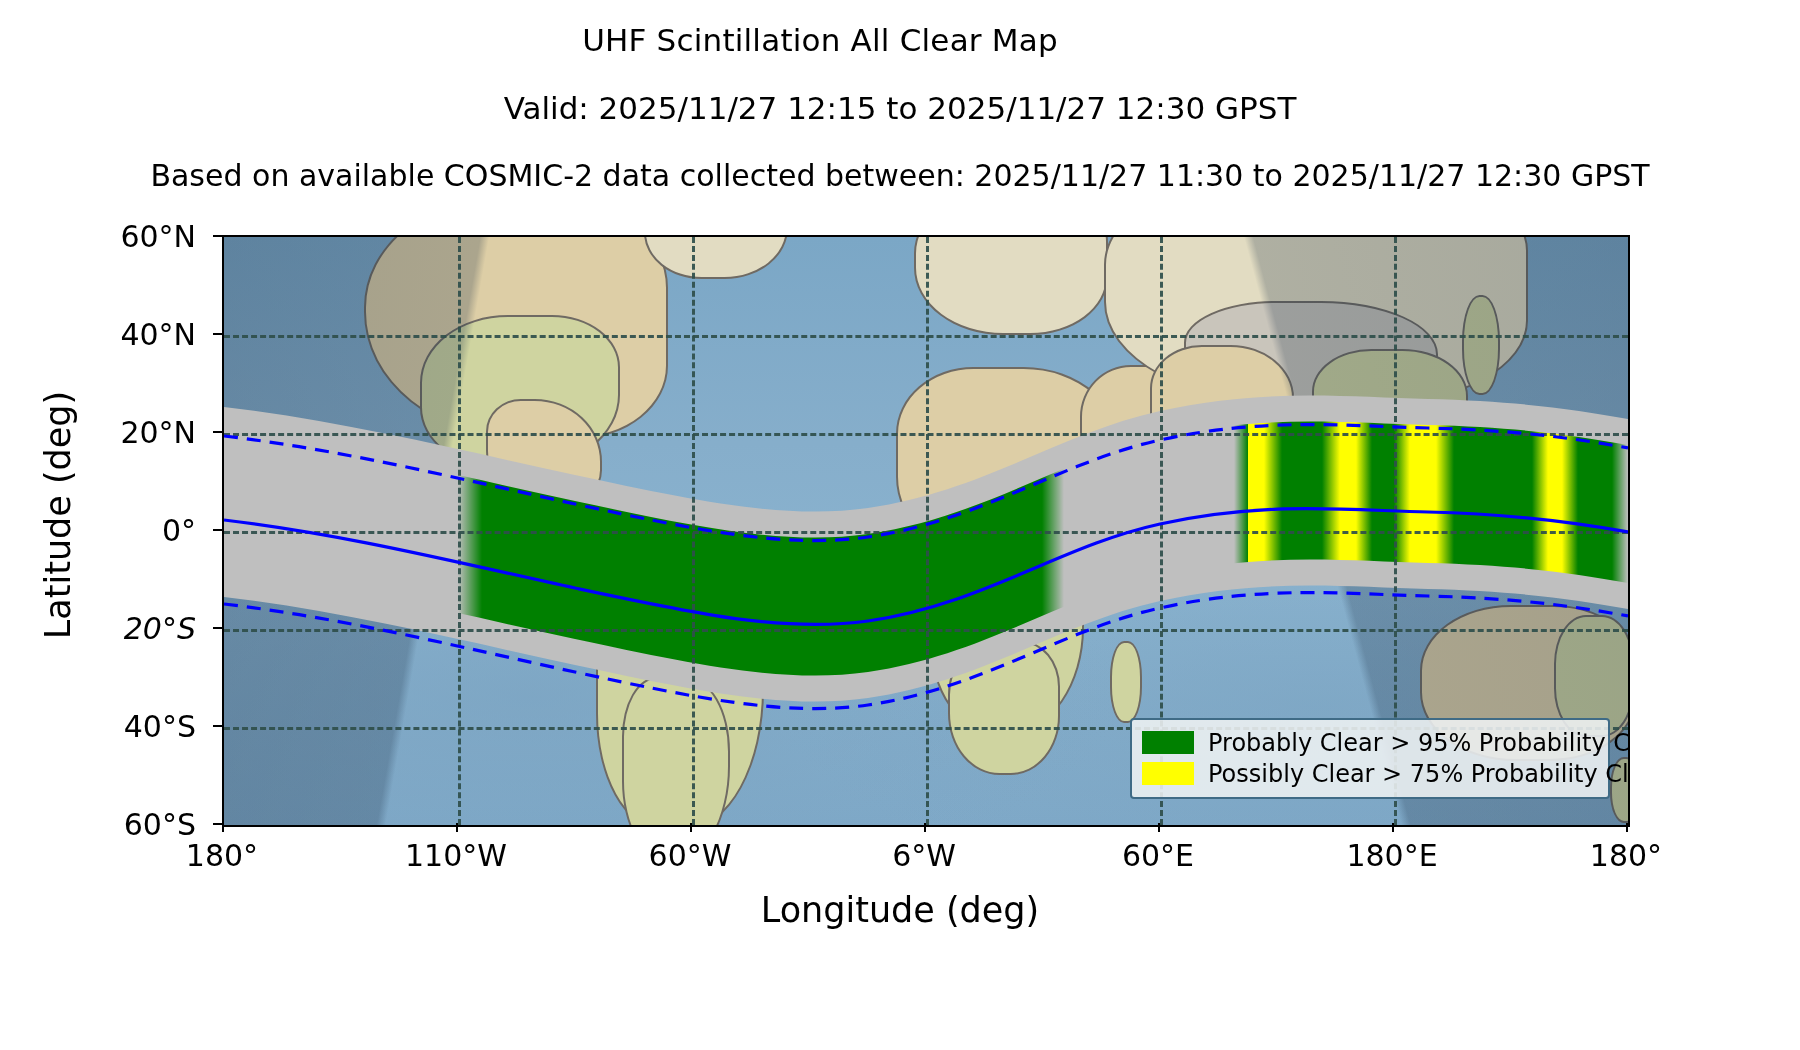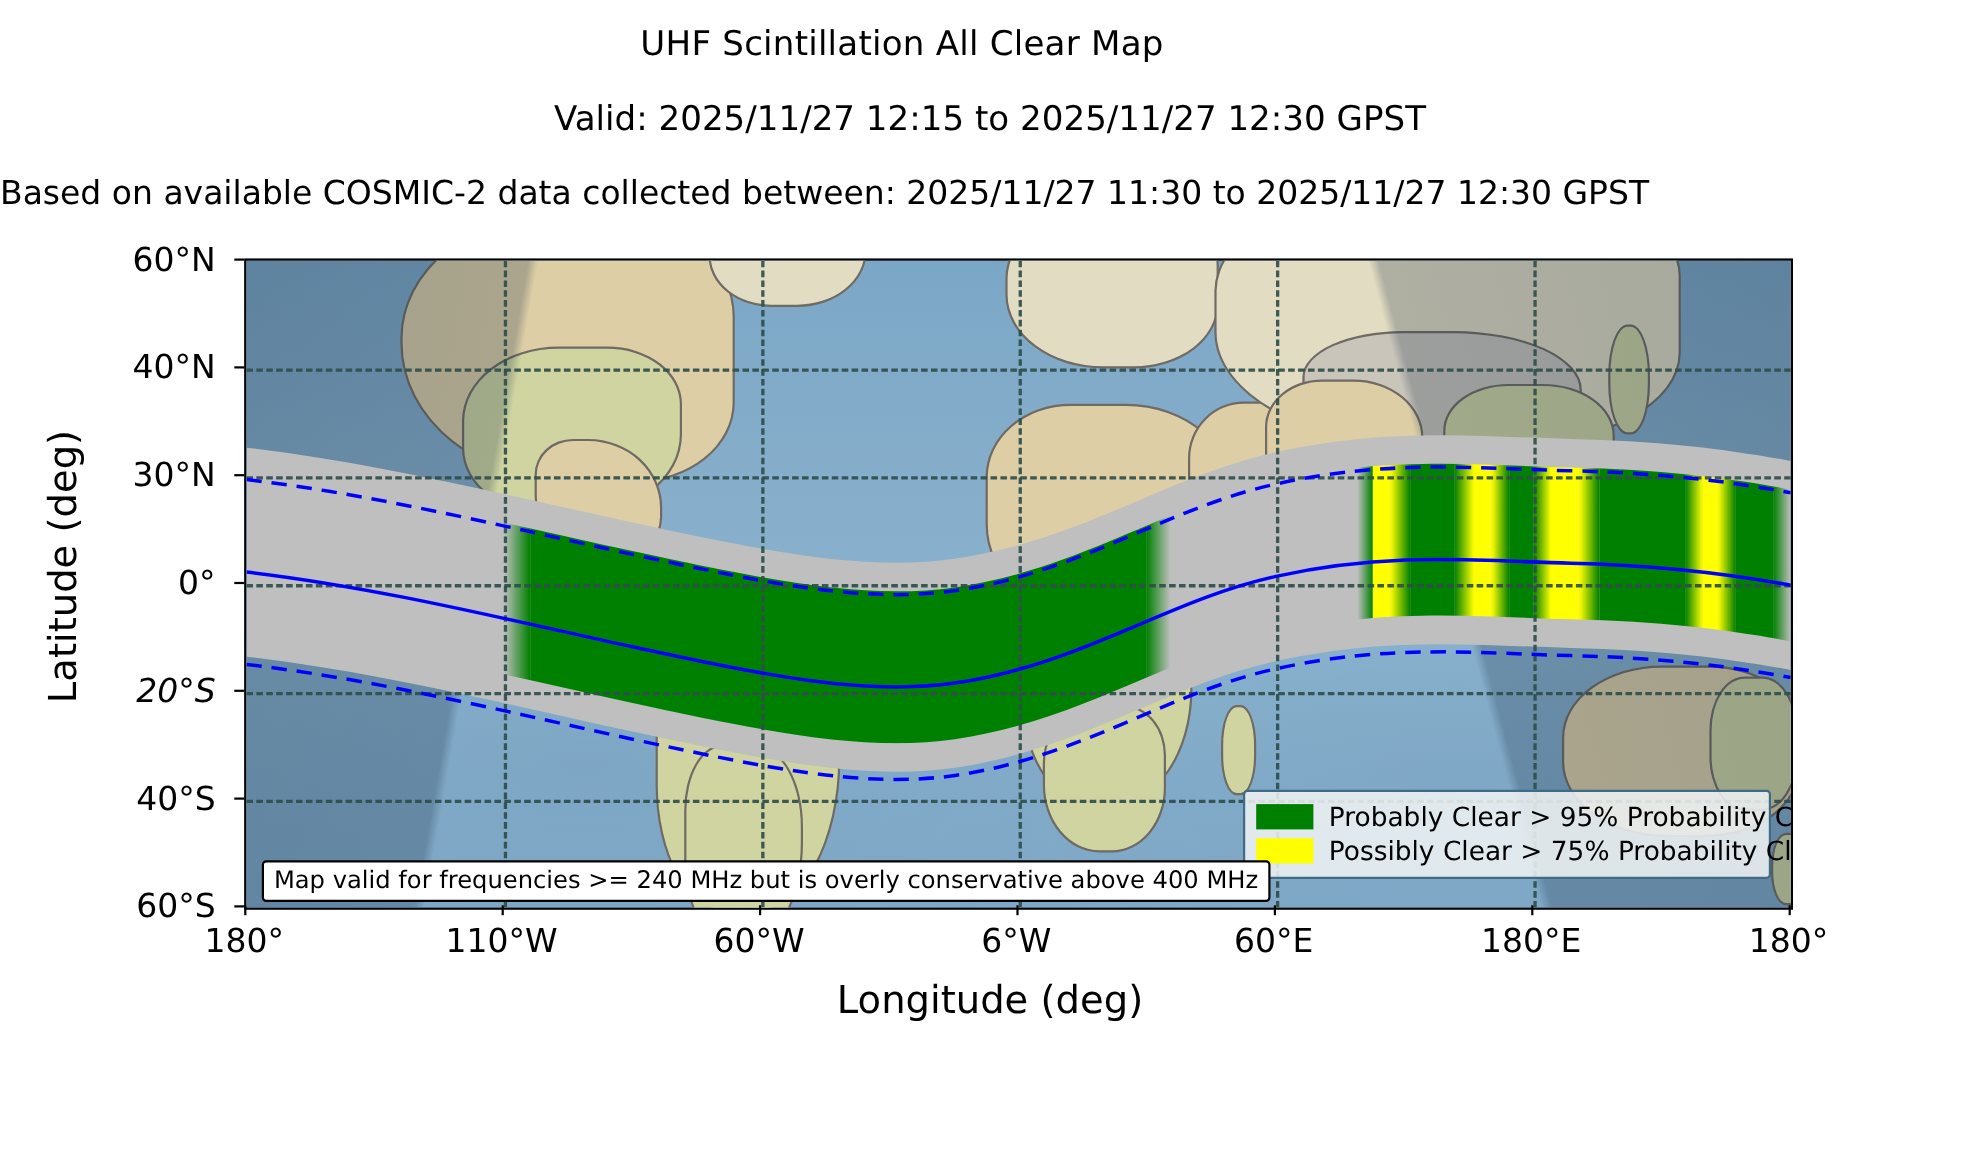--- a/index.html
+++ b/index.html
@@ -11,21 +11,21 @@
   }
   #title-main{
     position:absolute;left:0;top:22px;width:1640px;text-align:center;
     font-size:31px;letter-spacing:.2px;
   }
   #title-valid{
     position:absolute;left:0;top:90px;width:1800px;text-align:center;
     font-size:31px;
   }
   #title-basis{
-    position:absolute;left:0;top:158px;width:1800px;text-align:left;
+    position:absolute;left:0;top:158px;width:1800px;text-align:center;
     font-size:30px;
   }
 
   
   .plot-frame{
     position:absolute;left:222px;top:235px;width:1404px;height:588px;
     border:2.2px solid #000;box-sizing:content-box;overflow:hidden;
     background:#8fb4cf;
   }
   .plot-clip{position:absolute;inset:0;overflow:hidden;}
@@ -228,22 +228,20 @@
     <div class="legend-row">
       <div class="swatch" style="background:#008000;"></div>
       <div class="legend-text">Probably Clear &gt; 95% Probability Clear</div>
     </div>
     <div class="legend-row">
       <div class="swatch" style="background:#ffff00;"></div>
       <div class="legend-text">Possibly Clear &gt; 75% Probability Clear</div>
     </div>
   </div>
 
-  <div style="position:absolute;left:14px;top:545px;background:#fff;border:2.4px solid #000;
-              border-radius:4px;padding:4px 9px 5px 9px;font-size:22px;white-space:nowrap;">Map valid for frequencies &gt;= 240 MHz but is overly conservative above 400 MHz</div>
 </div>
 
 <div>
   <div class="tick-x" style="left:222px;"></div>
   <div class="tick-x" style="left:456px;"></div>
   <div class="tick-x" style="left:690px;"></div>
   <div class="tick-x" style="left:924px;"></div>
   <div class="tick-x" style="left:1158px;"></div>
   <div class="tick-x" style="left:1392px;"></div>
   <div class="tick-x" style="left:1626px;"></div>
@@ -263,21 +261,21 @@
   <div class="ticklabel-x" style="left:356px;">110°W</div>
   <div class="ticklabel-x" style="left:590px;">60°W</div>
   <div class="ticklabel-x" style="left:824px;">6°W</div>
   <div class="ticklabel-x" style="left:1058px;">60°E</div>
   <div class="ticklabel-x" style="left:1292px;">180°E</div>
   <div class="ticklabel-x" style="left:1526px;">180°</div>
 </div>
 <div>
   <div class="ticklabel-y" style="top:219px;">60°N</div>
   <div class="ticklabel-y" style="top:317px;">40°N</div>
-  <div class="ticklabel-y" style="top:415px;">30°N</div>
+  <div class="ticklabel-y" style="top:415px;">20°N</div>
   <div class="ticklabel-y" style="top:513px;">0°</div>
   <div class="ticklabel-y" style="top:611px;font-style:italic;">20°S</div>
   <div class="ticklabel-y" style="top:709px;">40°S</div>
   <div class="ticklabel-y" style="top:807px;">60°S</div>
 </div>
 
 <div id="xlabel">Longitude (deg)</div>
 <div id="ylabel">Latitude (deg)</div>
 
 </body></html>

